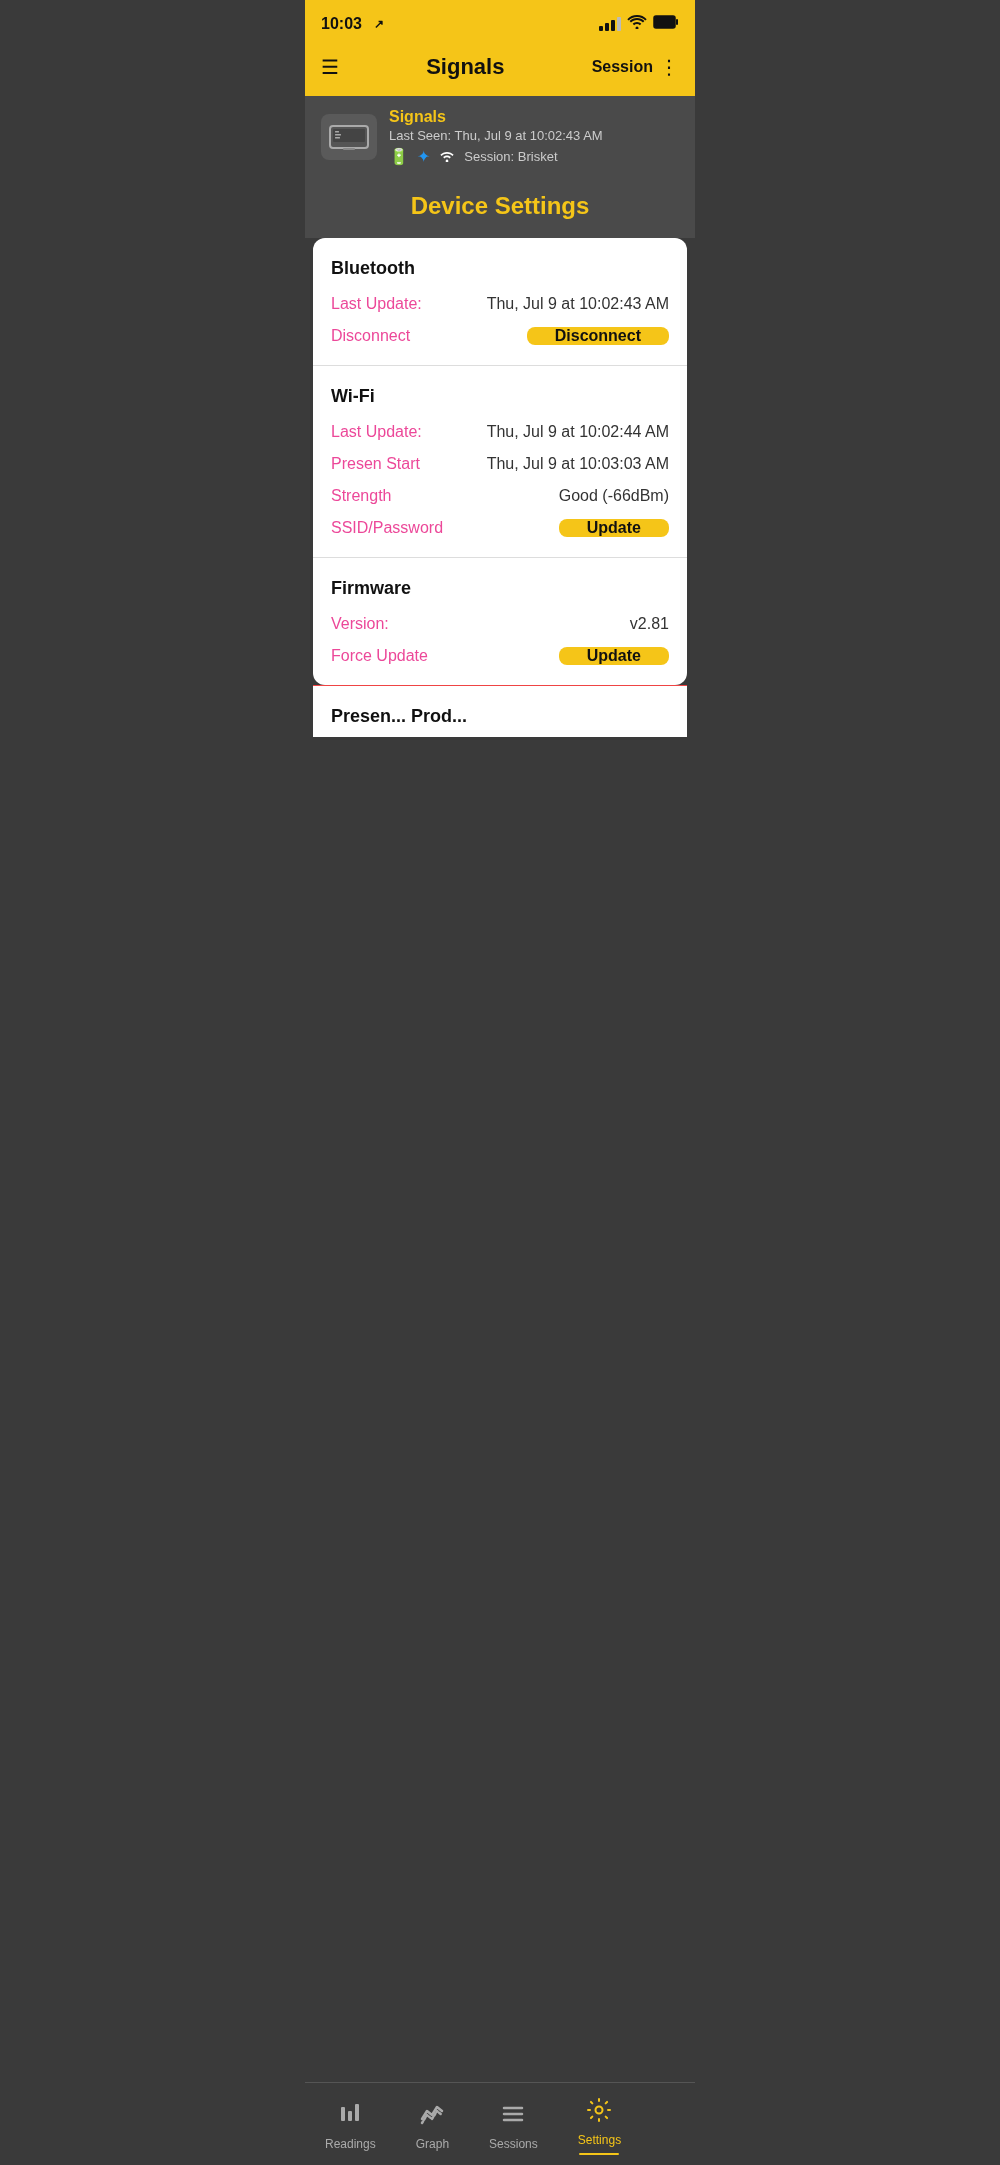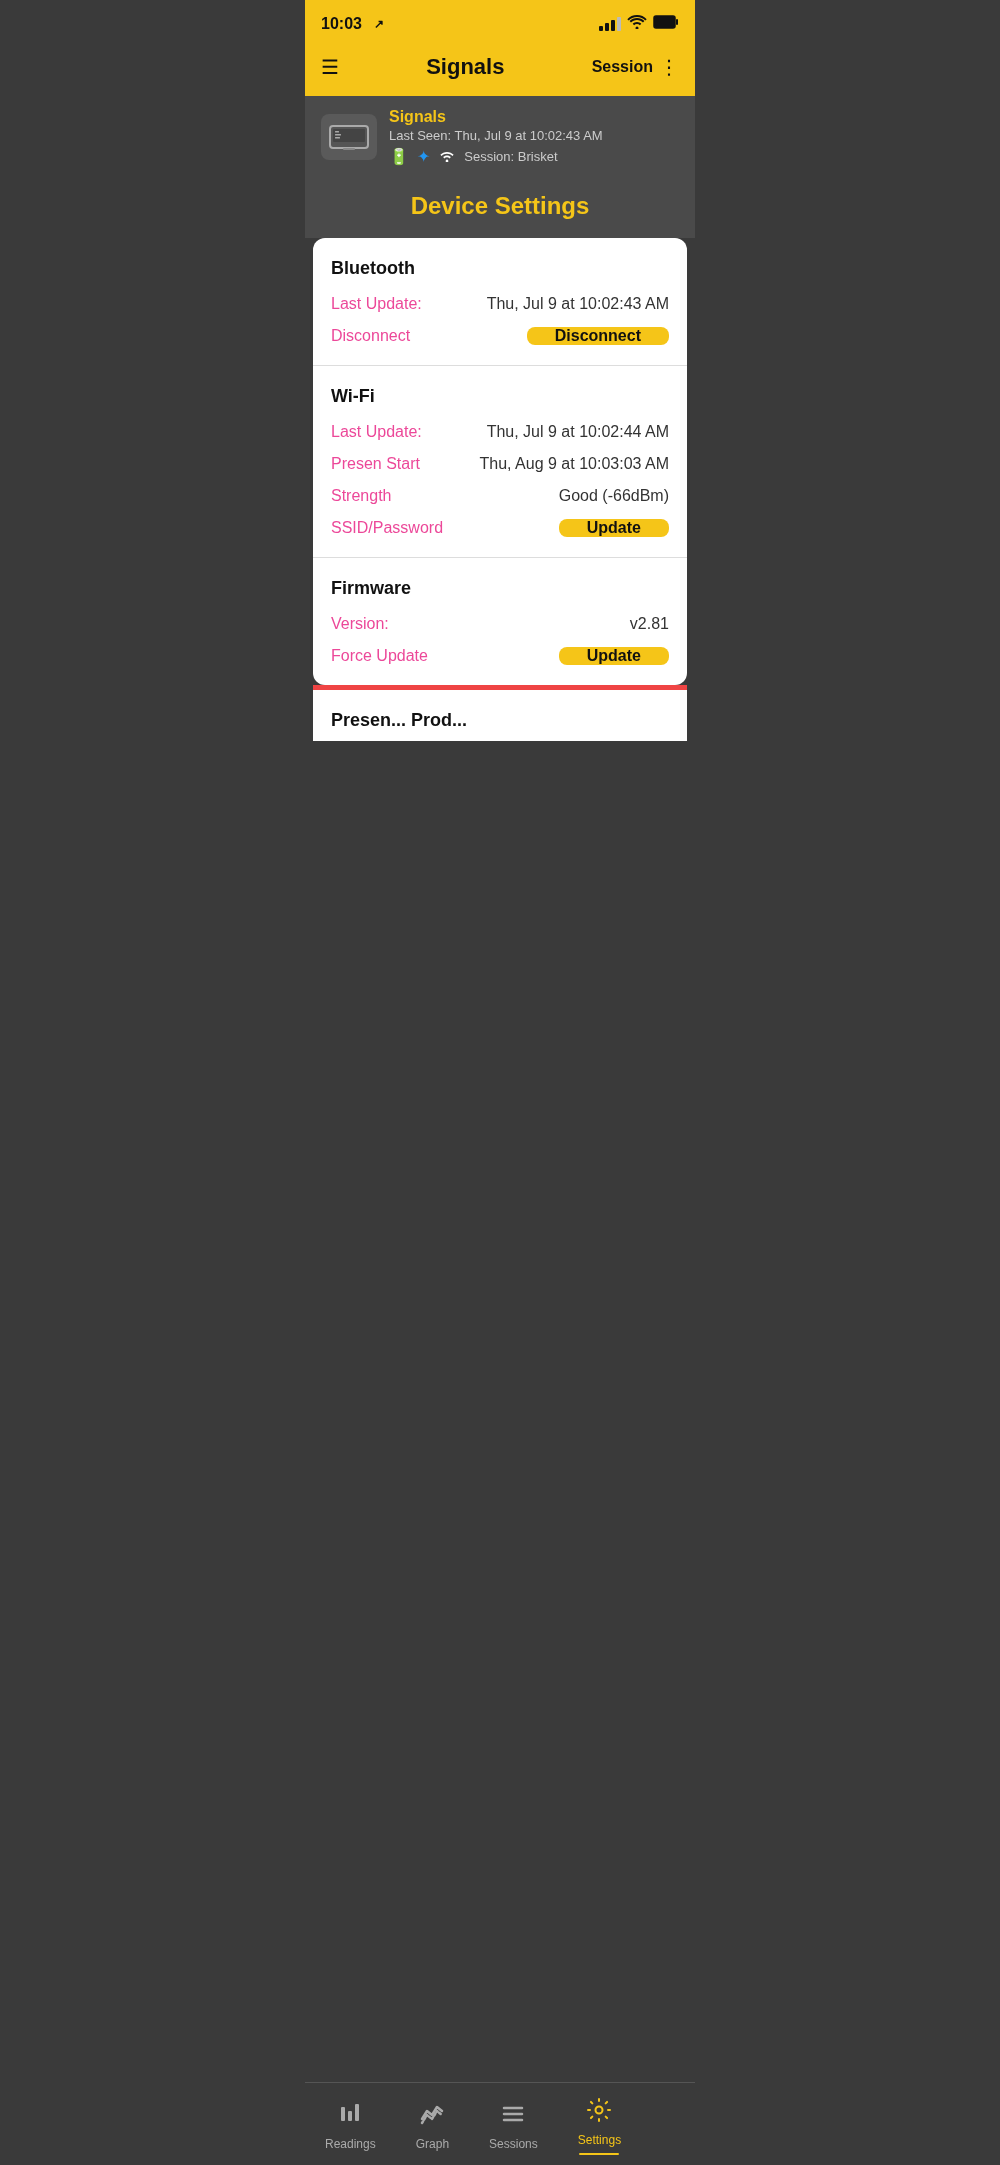--- a/index.html
+++ b/index.html
@@ -186,21 +186,21 @@
       border: none;
       border-radius: 8px;
       padding: 0 28px;
       cursor: pointer;
     }
 
     
     .partial-section {
       background: #fff;
       margin: 0 8px;
-      border-top: 5px solid #ef4444;
+      border-top: 1px solid #ef4444;
       padding: 20px 18px 10px;
       min-height: 50px;
     }
     .partial-title {
       font-size: 18px;
       font-weight: 700;
       color: #111;
     }
 
     
@@ -343,21 +343,21 @@
     </div>
 
     <div class="settings-section">
       <div class="section-title">Wi-Fi</div>
       <div class="settings-row">
         <span class="row-label">Last Update:</span>
         <span class="row-value">Thu, Jul 9 at 10:02:44 AM</span>
       </div>
       <div class="settings-row">
         <span class="row-label">Presen Start</span>
-        <span class="row-value">Thu, Aug 9 at 10:03:03 AM</span>
+        <span class="row-value">Thu, Jul 9 at 10:03:03 AM</span>
       </div>
       <div class="settings-row">
         <span class="row-label">Strength</span>
         <span class="row-value">Good (-66dBm)</span>
       </div>
       <div class="settings-row">
         <span class="row-label">SSID/Password</span>
         <button class="action-button">Update</button>
       </div>
     </div>

